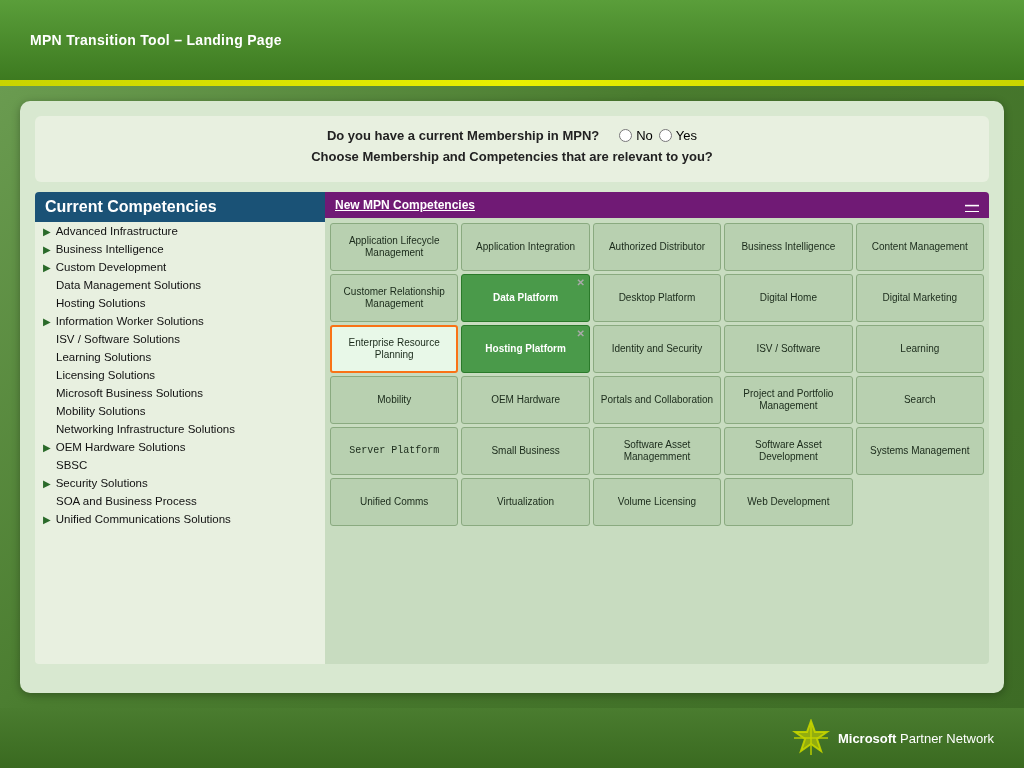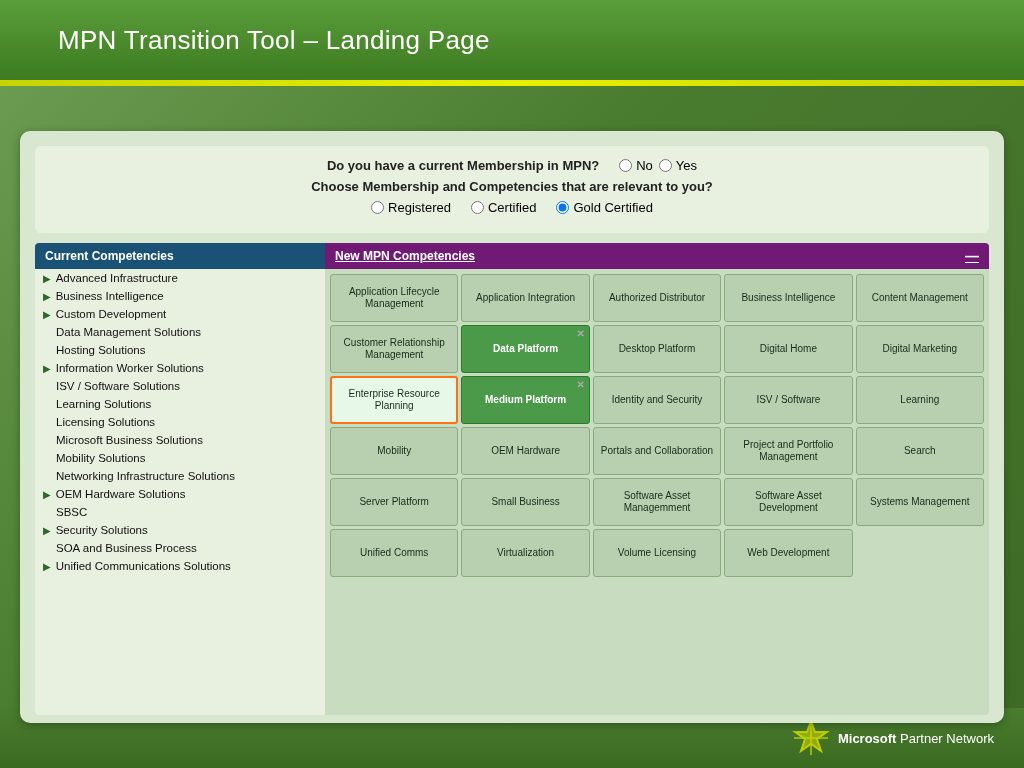--- a/index.html
+++ b/index.html
@@ -14,24 +14,23 @@
     
     .header-bar {
       background: linear-gradient(to bottom, #5a9e3a, #3d7a20);
       height: 80px;
       display: flex;
       align-items: center;
       padding: 0 30px;
     }
     .header-title {
       color: white;
-      font-size: 26px;
-      font-weight: normal;
+      font-size: 14px;
+      font-weight: bold;
       letter-spacing: 0.3px;
-      margin-left: 28px;
     }
     
     .accent-bar {
       height: 6px;
       background: linear-gradient(to right, #c8d400, #e8f000, #c8d400);
     }
     
     .bg-overlay {
       position: absolute;
       left: 0; top: 0; right: 0; bottom: 0;
@@ -40,21 +39,20 @@
     }
     
     .main-panel {
       position: relative;
       z-index: 1;
       background: #d8e8d0;
       border-radius: 10px;
       width: 100%;
       padding: 15px;
       box-shadow: 0 2px 8px rgba(0,0,0,0.3);
-      margin-top: 30px;
     }
     
     .form-section {
       background: #e8f0e0;
       border-radius: 6px;
       padding: 12px 20px;
       margin-bottom: 10px;
       text-align: center;
     }
     .form-row {
@@ -94,21 +92,21 @@
     .left-panel {
       background: #e8f0e0;
       border-radius: 4px 0 0 4px;
       width: 290px;
       min-width: 290px;
       overflow-y: auto;
     }
     .panel-header-left {
       background: #1a5276;
       color: white;
-      font-size: 12px;
+      font-size: 16px;
       font-weight: bold;
       padding: 6px 10px;
     }
     .left-item {
       display: flex;
       align-items: flex-start;
       padding: 3px 8px;
       font-size: 11.5px;
       color: #111;
       cursor: pointer;
@@ -222,34 +220,20 @@
             </label>
             <label>
               <input type="radio" name="membership" value="Yes" style="">
               <span>Yes</span>
             </label>
           </div>
         </div>
         <div class="form-row">
           <span class="form-label">Choose Membership and Competencies that are relevant to you?</span>
         </div>
-        <div class="form-row">
-          <label style="display:flex;align-items:center;gap:4px;font-size:13px;cursor:pointer;">
-            <input type="radio" name="competency" value="Registered" style="">
-            <span>Registered</span>
-          </label>
-          <label style="display:flex;align-items:center;gap:4px;font-size:13px;cursor:pointer;">
-            <input type="radio" name="competency" value="Certified" style="">
-            <span>Certified</span>
-          </label>
-          <label style="display:flex;align-items:center;gap:4px;font-size:13px;cursor:pointer;">
-            <input type="radio" name="competency" value="Gold Certified" checked="" style="">
-            <span>Gold Certified</span>
-          </label>
-        </div>
       </div>
 
       <div class="competencies-section">
 
         <div class="left-panel">
           <div class="panel-header-left">Current Competencies</div>
           <div id="left-items-container">
               <div class="left-item">
                 <span class="arrow">▶</span>
                 <span>Advanced Infrastructure</span>
@@ -356,21 +340,21 @@
                 <span>Digital Home</span>
               </div>
               <div class="comp-cell" style="position: relative;">
                 <span>Digital Marketing</span>
               </div>
               <div class="comp-cell highlighted" style="position: relative;">
                 <span>Enterprise Resource Planning</span>
               </div>
               <div class="comp-cell selected" style="position: relative;">
                 <span class="close-x">✕</span>
-                <span>Medium Platform</span>
+                <span>Hosting Platform</span>
               </div>
               <div class="comp-cell" style="position: relative;">
                 <span>Identity and Security</span>
               </div>
               <div class="comp-cell" style="position: relative;">
                 <span>ISV / Software</span>
               </div>
               <div class="comp-cell" style="position: relative;">
                 <span>Learning</span>
               </div>
@@ -382,21 +366,21 @@
               </div>
               <div class="comp-cell" style="position: relative;">
                 <span>Portals and Collaboration</span>
               </div>
               <div class="comp-cell" style="position: relative;">
                 <span>Project and Portfolio Management</span>
               </div>
               <div class="comp-cell" style="position: relative;">
                 <span>Search</span>
               </div>
-              <div class="comp-cell" style="position: relative;">
+              <div class="comp-cell" style="position: relative; font-family: Liberation Mono, monospace;">
                 <span>Server Platform</span>
               </div>
               <div class="comp-cell" style="position: relative;">
                 <span>Small Business</span>
               </div>
               <div class="comp-cell" style="position: relative;">
                 <span>Software Asset Managemment</span>
               </div>
               <div class="comp-cell" style="position: relative;">
                 <span>Software Asset Development</span>

